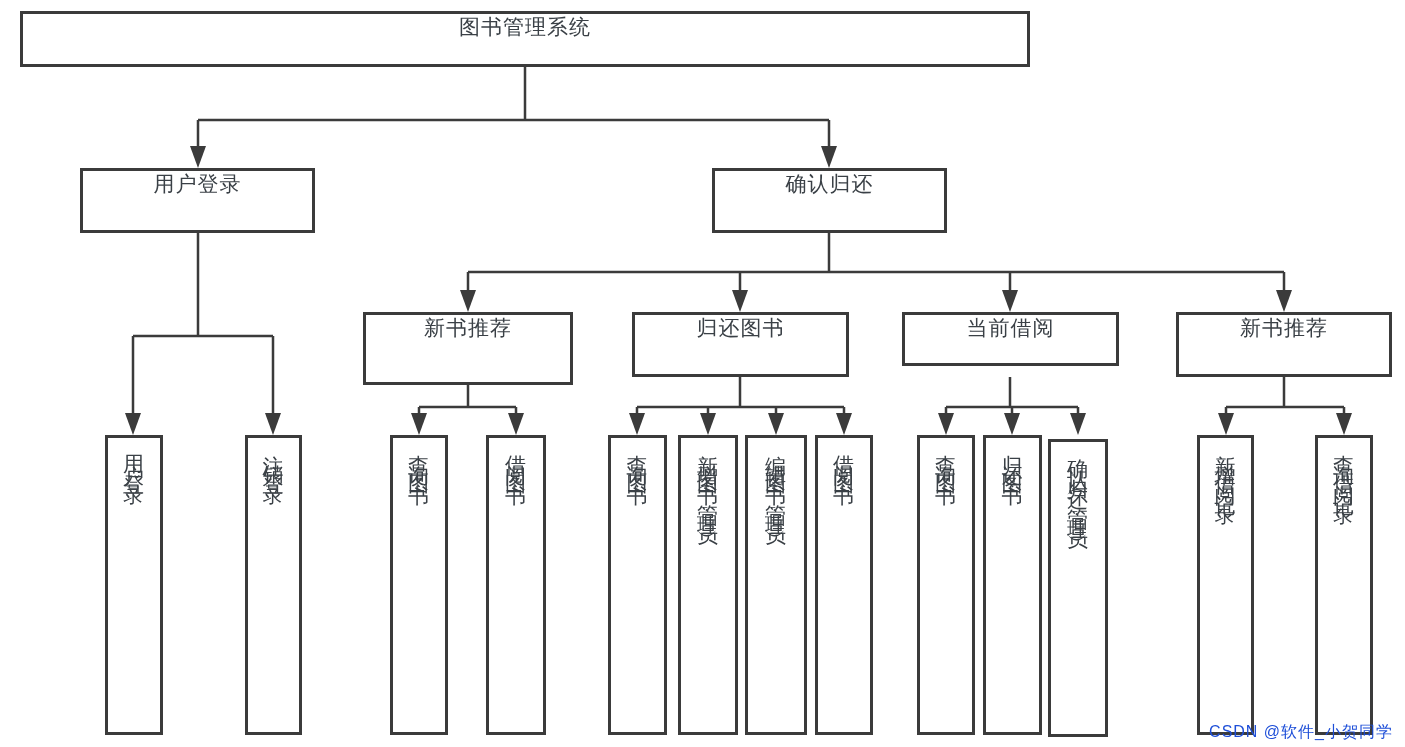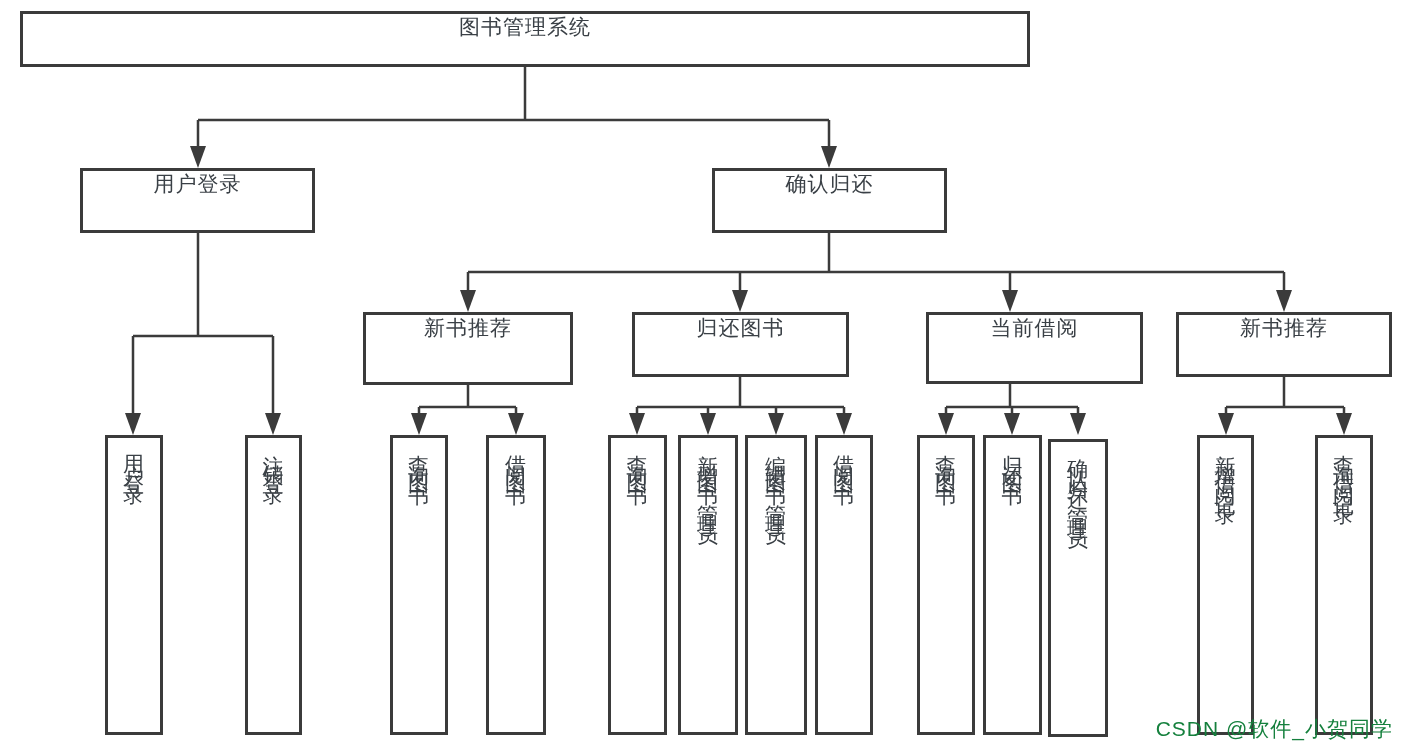--- a/index.html
+++ b/index.html
@@ -15,21 +15,21 @@
     color:#3a4046;font-size:21px;line-height:1.2;letter-spacing:1px;
   }
   .node.v span{
     writing-mode:vertical-rl;
     text-orientation:mixed;
     letter-spacing:10px;
     white-space:nowrap;
   }
   .watermark{
     position:absolute;right:12px;bottom:4px;z-index:2;
-    color:#15803d;font-size:21px;letter-spacing:1px;
+    color:#1d4ed8;font-size:16px;letter-spacing:1px;
     font-family:"Liberation Sans", sans-serif;
   }
 </style>
 </head>
 <body>
 
 <div class="stage">
 
   <svg class="connectors" width="1405" height="747" viewBox="0 0 1405 747">
     <g stroke="#3b3b3b" stroke-width="2.5" fill="none">
@@ -84,21 +84,21 @@
   <div class="node" style="left:712px;top:168px;width:235px;height:65px">
     <span>确认归还</span>
   </div>
 
   <div class="node" style="left:363px;top:312px;width:210px;height:73px">
     <span>新书推荐</span>
   </div>
   <div class="node" style="left:632px;top:312px;width:217px;height:65px">
     <span>归还图书</span>
   </div>
-  <div class="node" style="left:926px;top:312px;width:217px;height:72px">
+  <div class="node" style="left:902px;top:312px;width:217px;height:54px">
     <span>当前借阅</span>
   </div>
   <div class="node" style="left:1176px;top:312px;width:216px;height:65px">
     <span>新书推荐</span>
   </div>
 
   <div class="node v" style="left:105px;top:435px;width:58px;height:300px">
     <span>用户登录</span>
   </div>
   <div class="node v" style="left:245px;top:435px;width:57px;height:300px">

